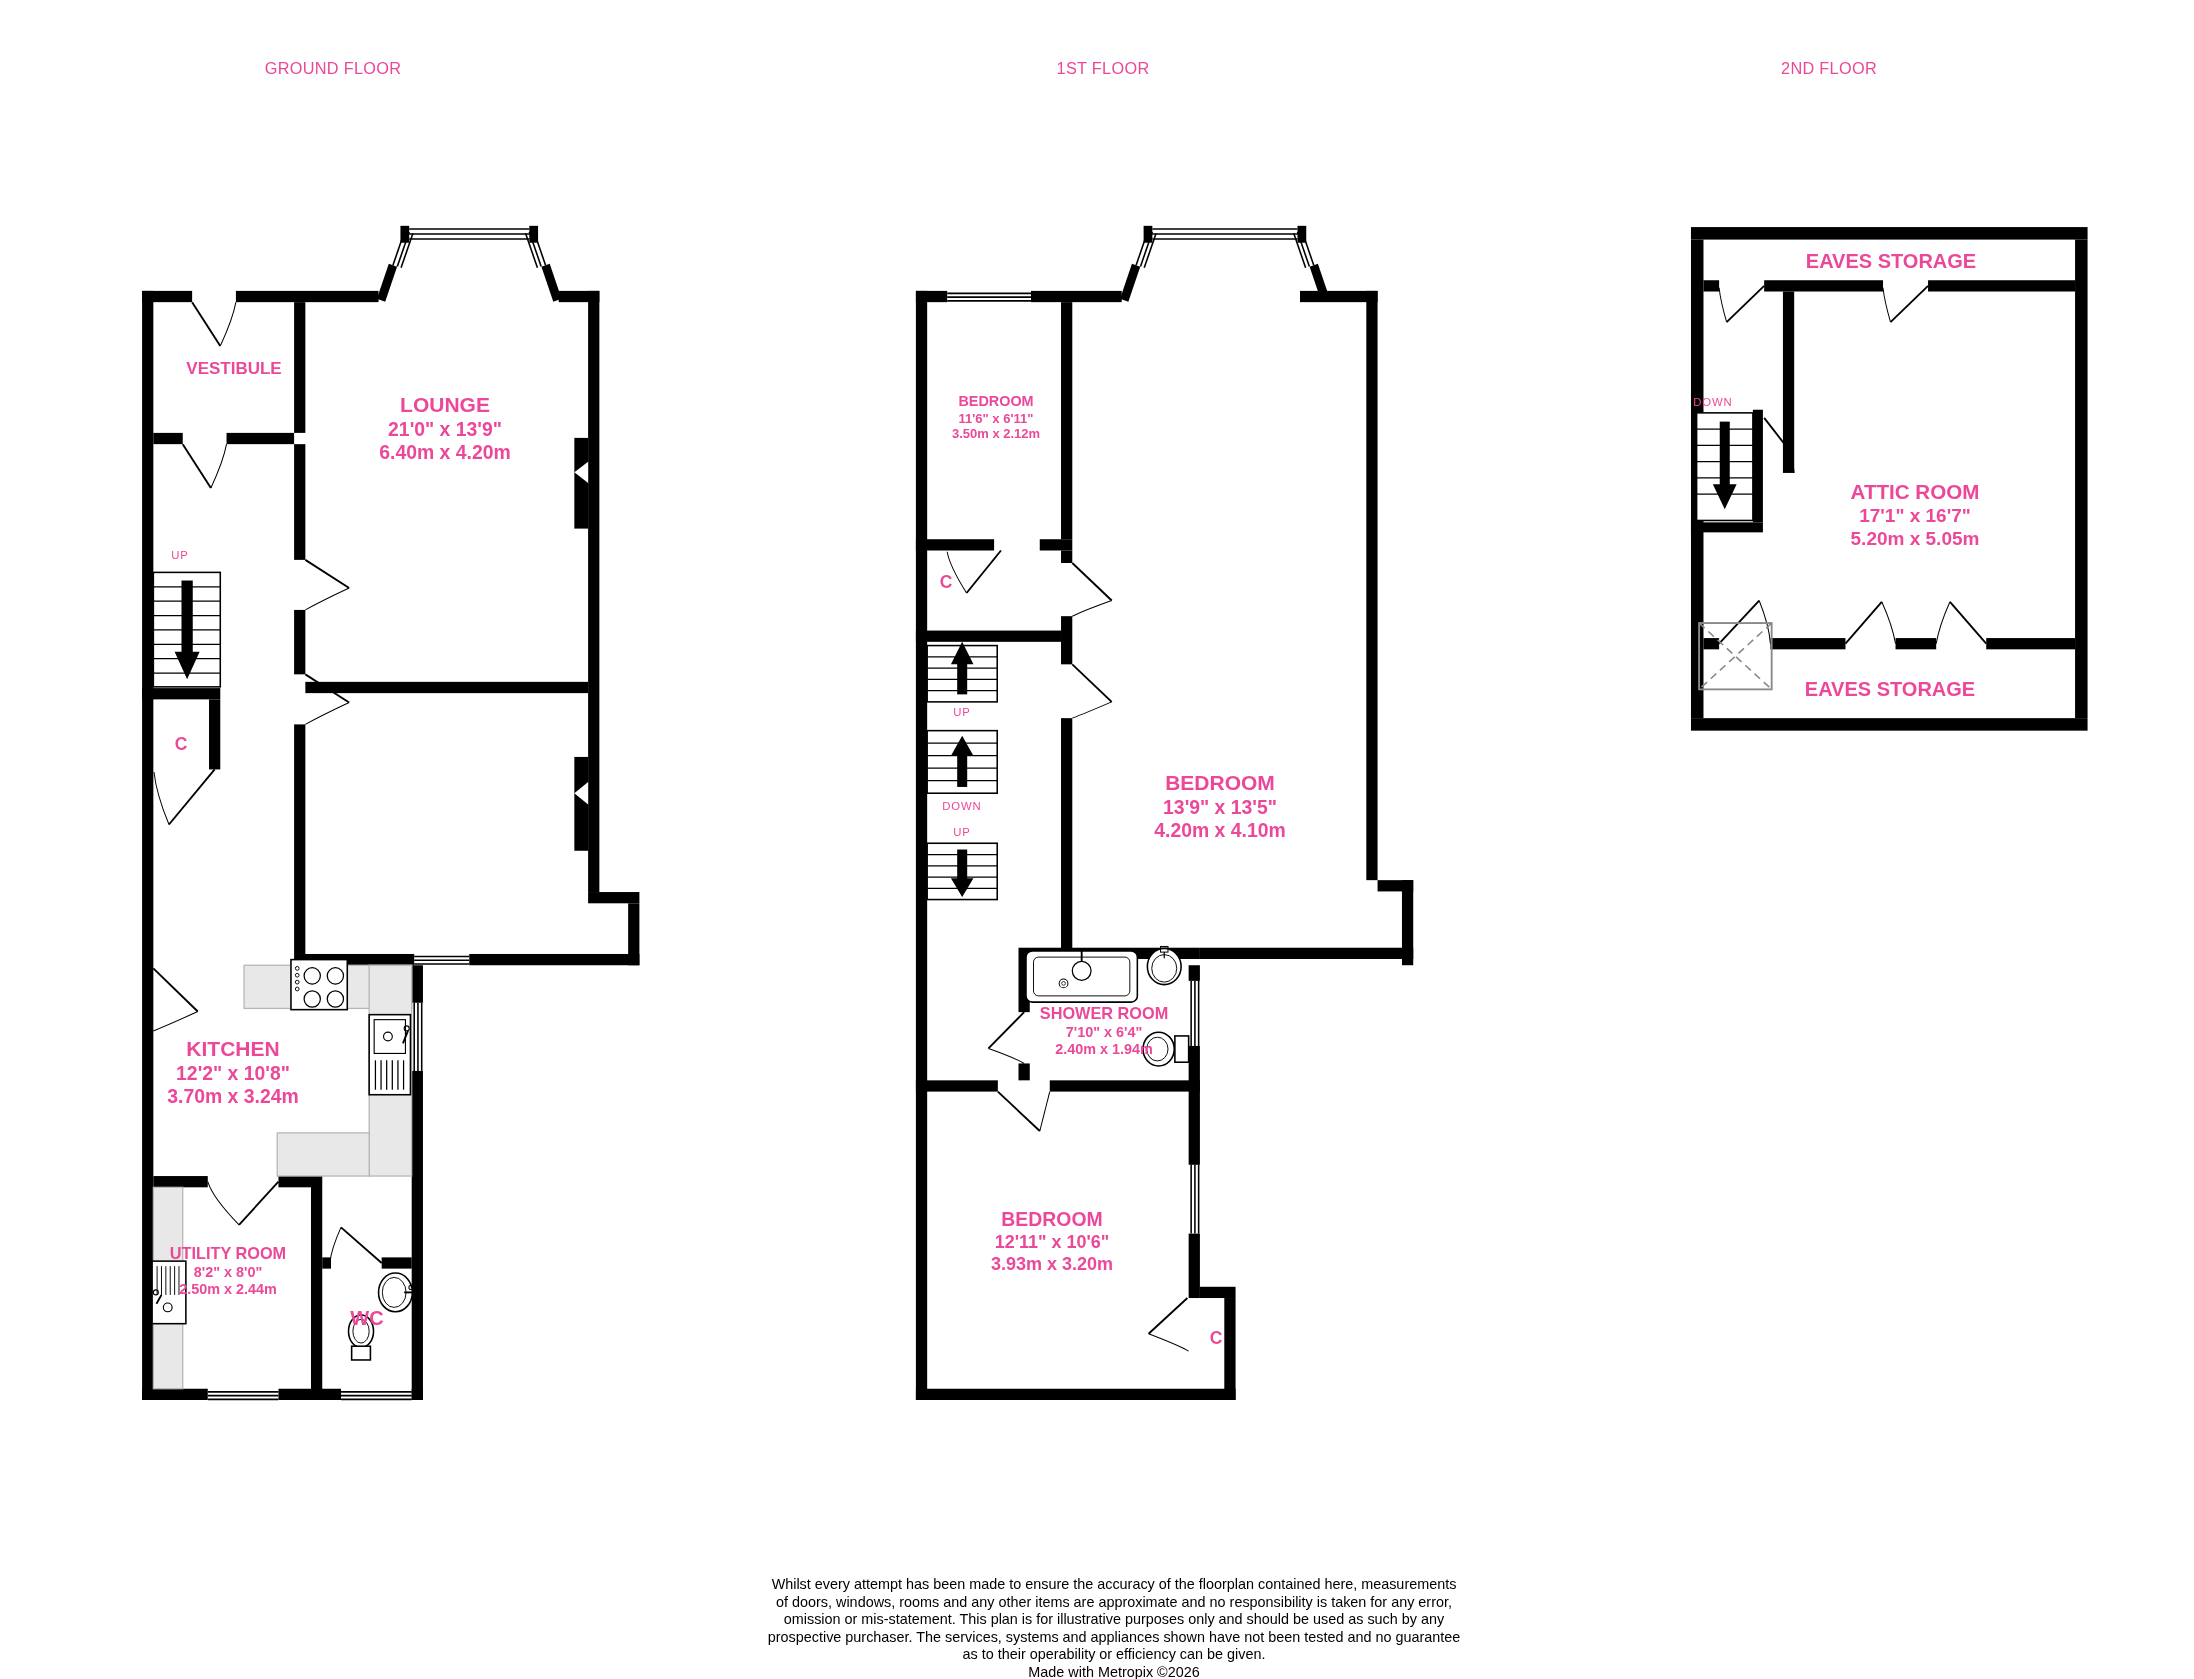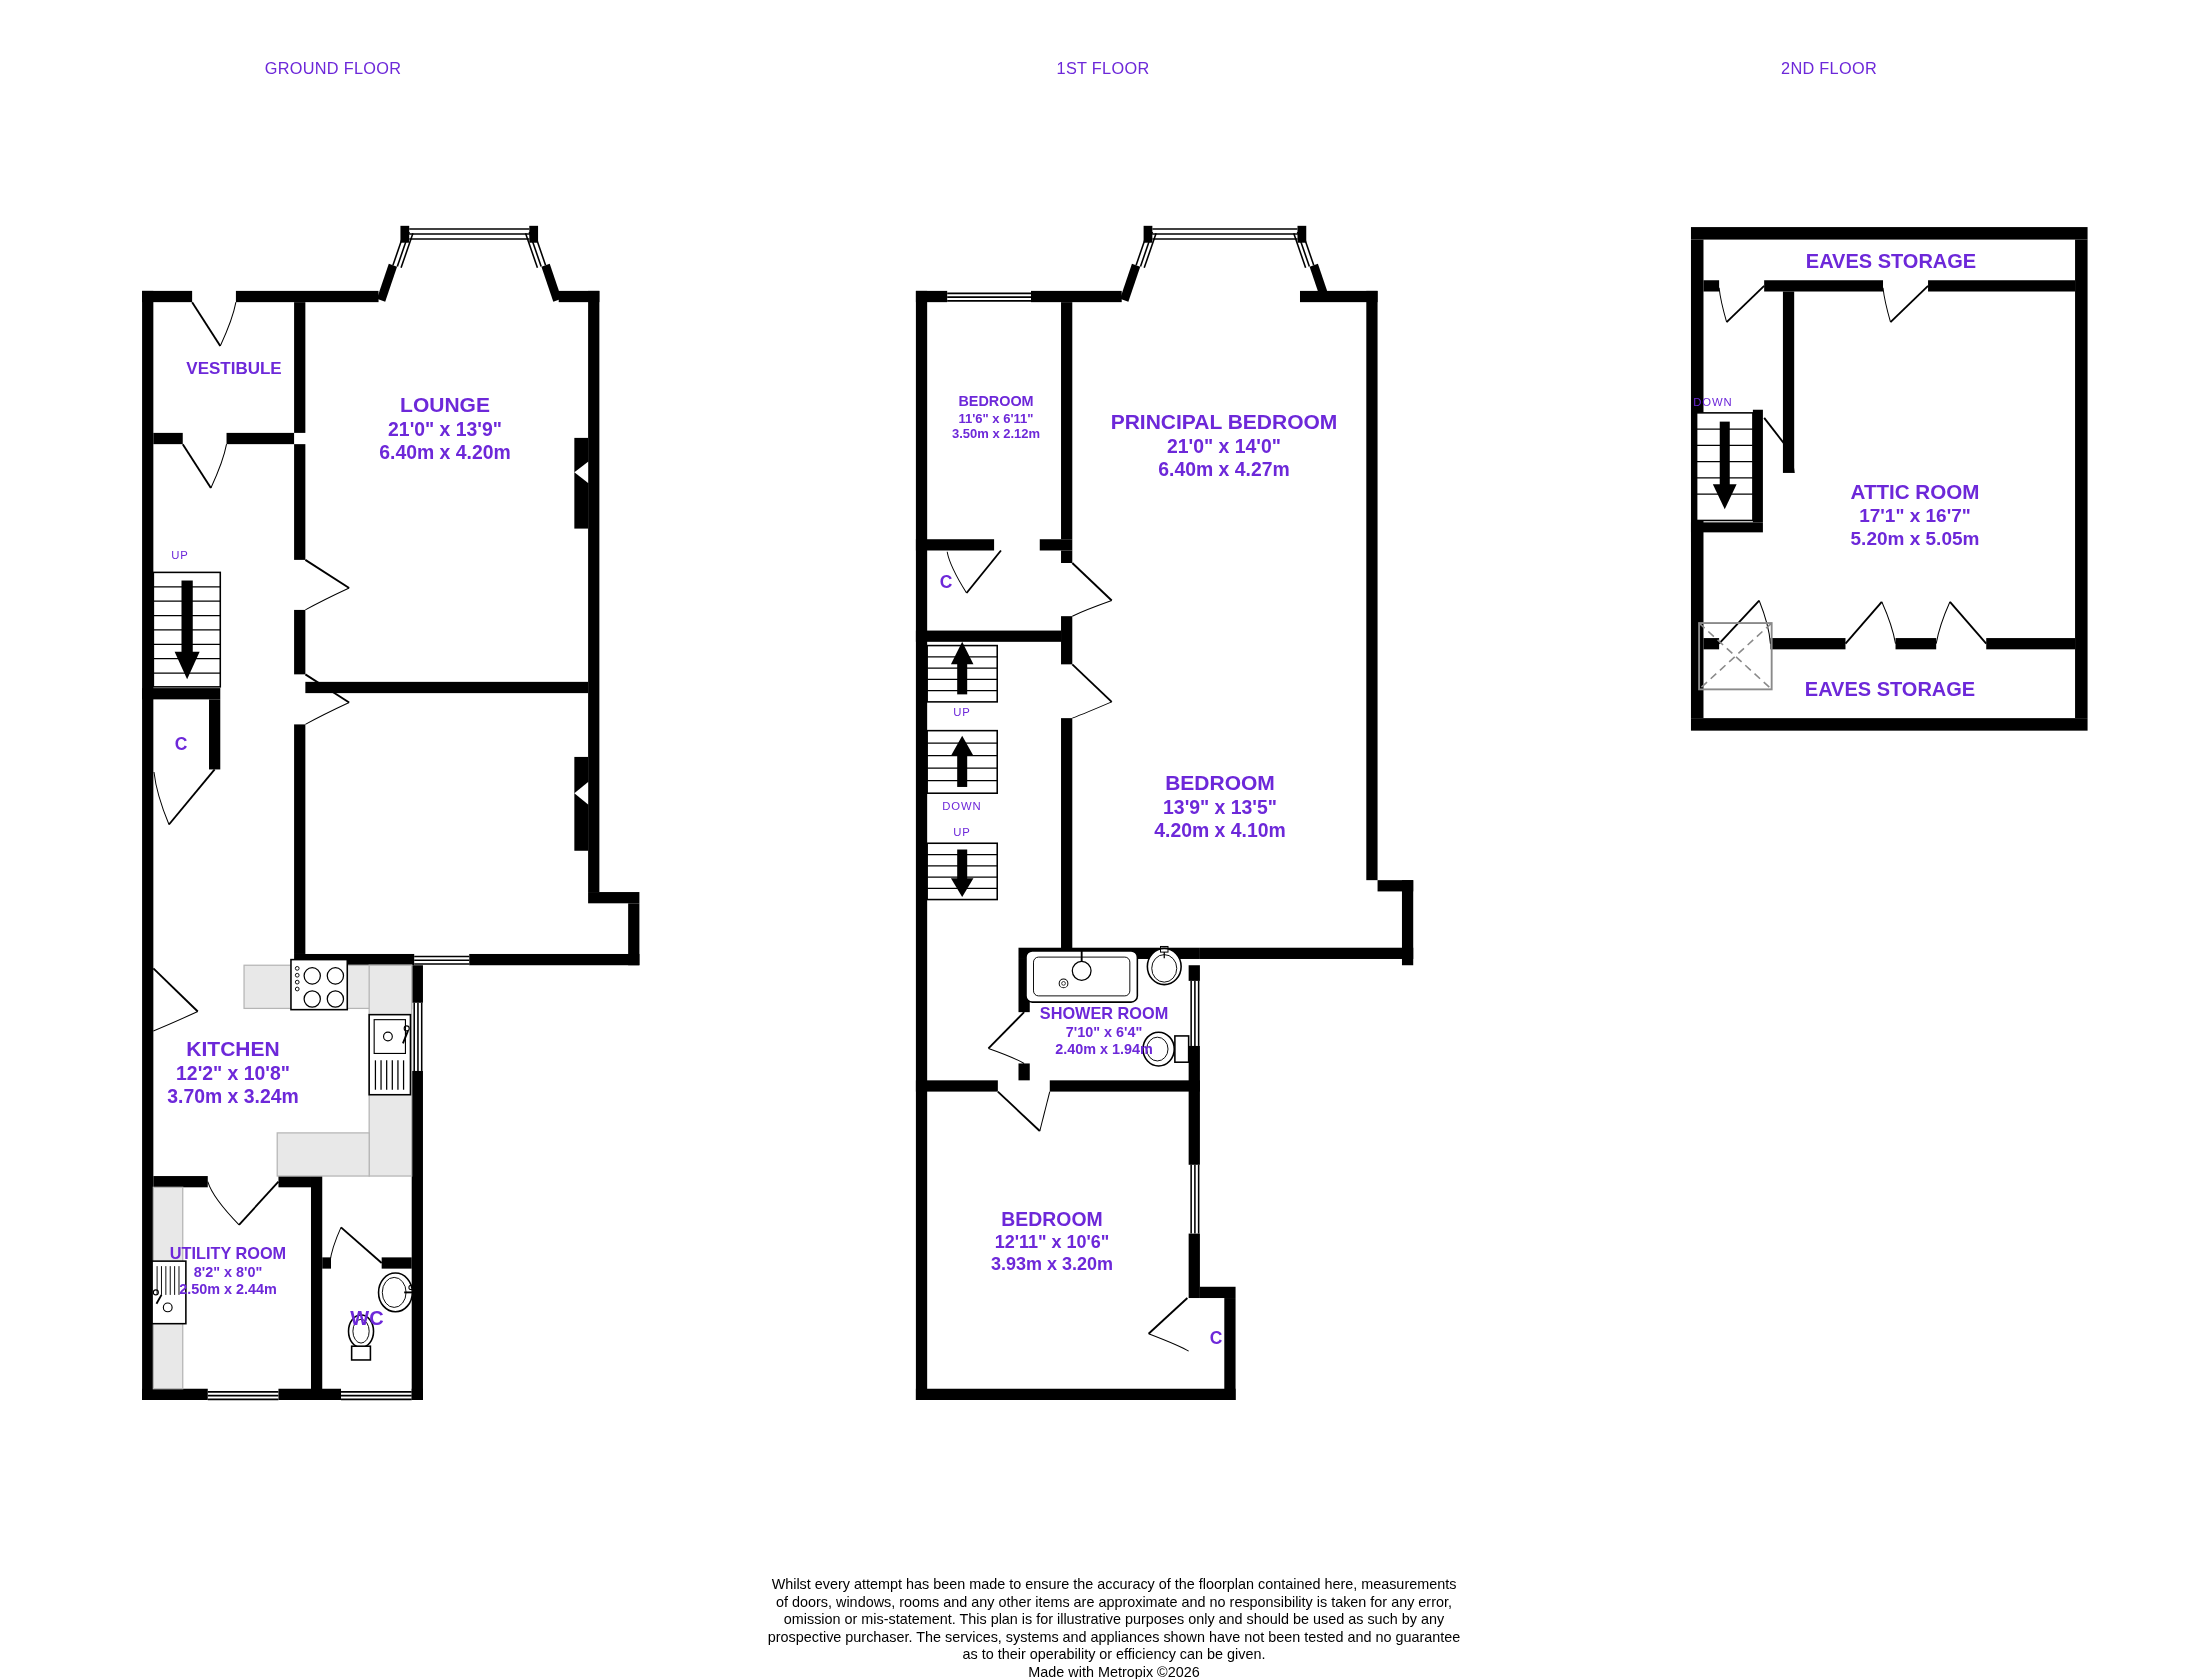--- a/index.html
+++ b/index.html
@@ -1,20 +1,20 @@
 <!DOCTYPE html>
 <html style="font-size:10px"><head>
 <meta charset="utf-8">
 <style>
   html,body{margin:0;padding:0;background:#fff;}
   #canvas{position:relative;width:2194px;height:1679px;background:#ffffff;
           font-family:"Liberation Sans","DejaVu Sans",sans-serif;overflow:hidden;}
   #plan-svg{position:absolute;left:0;top:0;}
   .lbl{position:absolute;transform:translate(-50%,-50%);text-align:center;font-weight:700;
-       white-space:nowrap;line-height:1.22;color:#6d28d9;}
+       white-space:nowrap;line-height:1.22;color:#ec4899;}
   .lbl span{display:block;}
   .floorlbl{font-size:16.3px;font-weight:400;letter-spacing:0.3px;}
   .n34{font-size:21px;} .d31{font-size:19.4px;}
   .n31{font-size:19.4px;} .d29{font-size:18px;}
   .n27{font-size:17px;}
   .n26{font-size:16.3px;} .d23{font-size:14.4px;}
   .n23{font-size:14.4px;} .d21{font-size:13px;}
   .n33{font-size:20.6px;} .d30{font-size:19px;}
   .wctag{font-size:20px;}
   .eaves{font-size:20px;}
@@ -393,25 +393,20 @@
     </div>
   <div class="lbl updown" style="left:180px;top:556px">
       <span>UP</span>
     </div>
 
   <div class="lbl" style="left:996px;top:418px">
     <span class="n23">BEDROOM</span>
     <span class="d21">11'6"  x 6'11"</span>
     <span class="d21">3.50m  x 2.12m</span>
   </div>
-  <div class="lbl" style="left:1224px;top:445px">
-    <span class="n34">PRINCIPAL BEDROOM</span>
-    <span class="d31">21'0"  x 14'0"</span>
-    <span class="d31">6.40m  x 4.27m</span>
-  </div>
   <div class="lbl" style="left:1220px;top:806px">
     <span class="n34">BEDROOM</span>
     <span class="d31">13'9"  x 13'5"</span>
     <span class="d31">4.20m  x 4.10m</span>
   </div>
   <div class="lbl" style="left:1104px;top:1031px">
     <span class="n26">SHOWER ROOM</span>
     <span class="d23">7'10"  x 6'4"</span>
     <span class="d23">2.40m  x 1.94m</span>
   </div>

